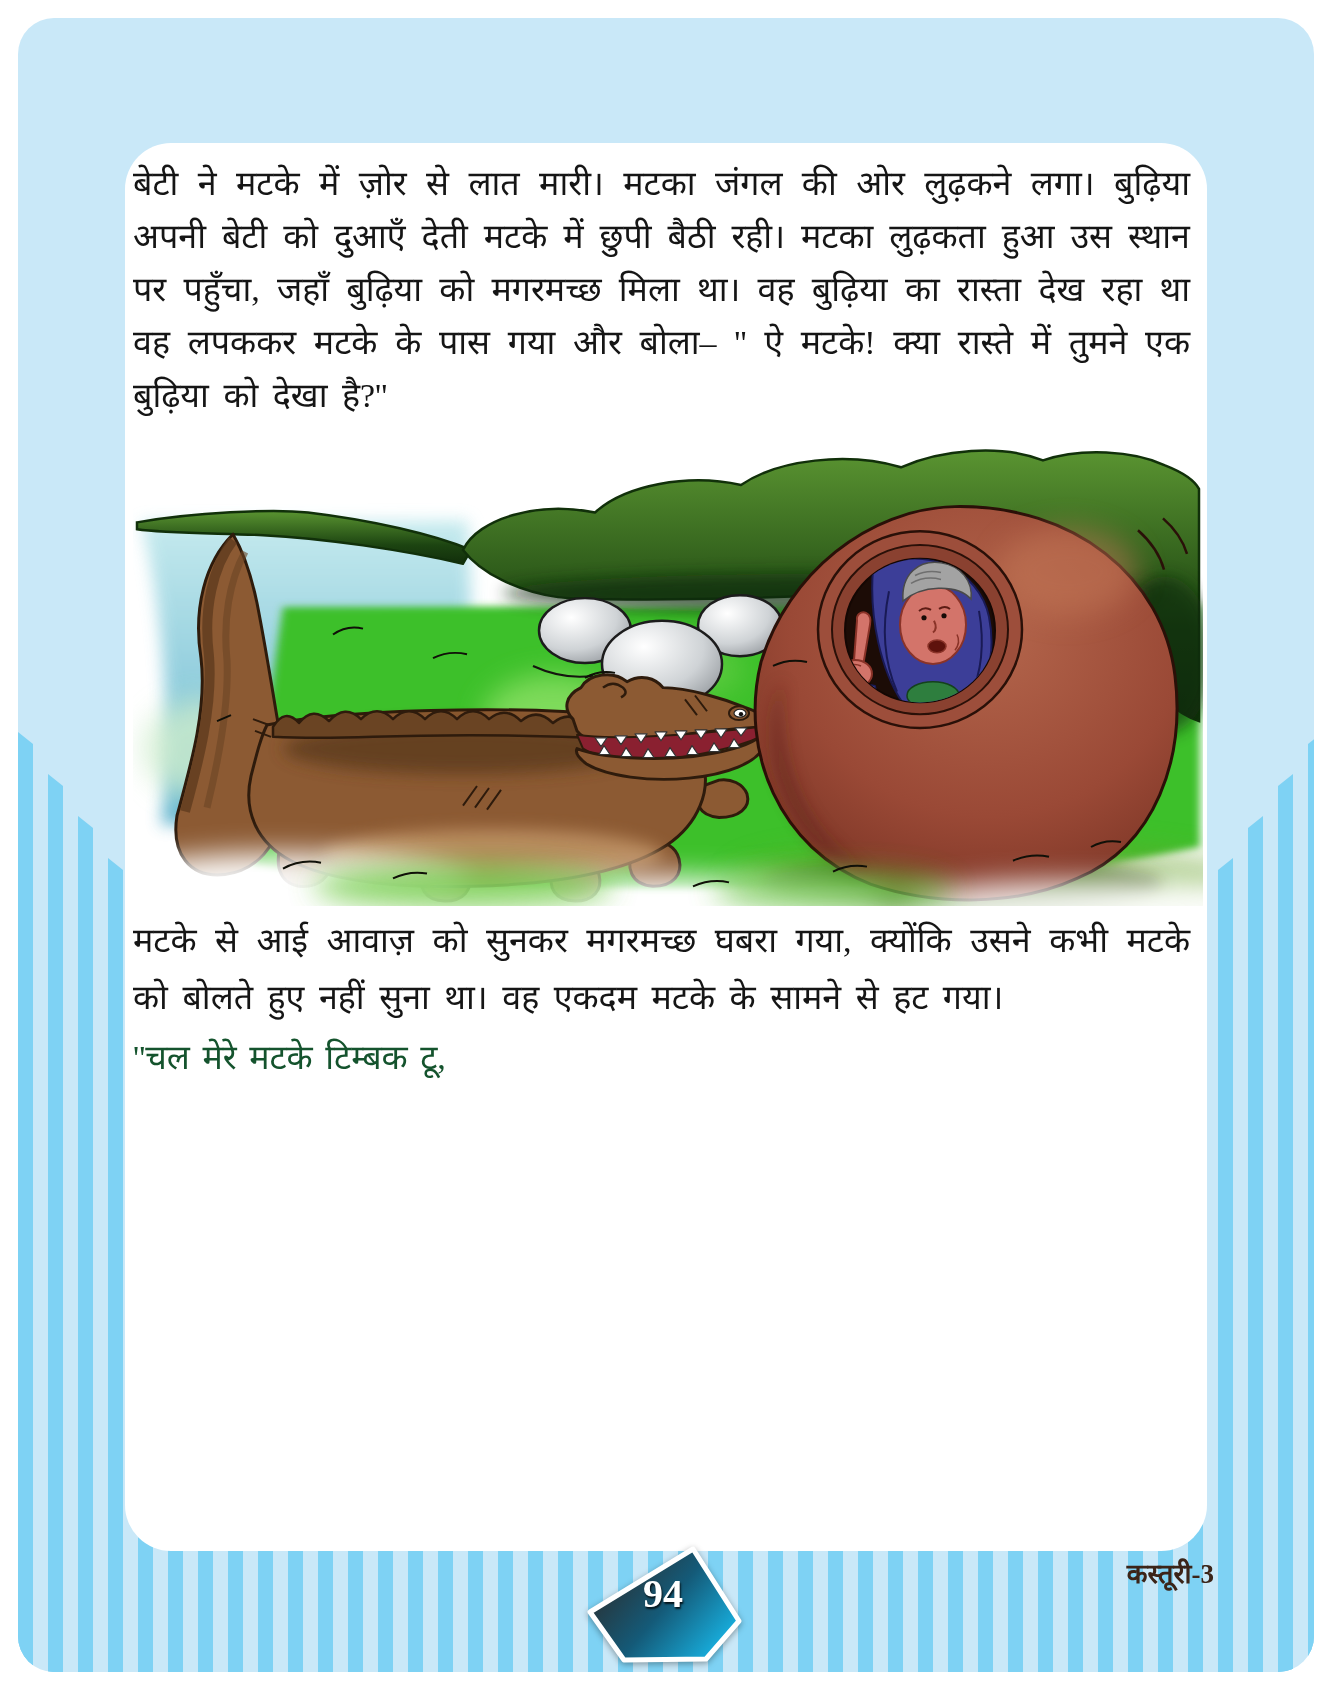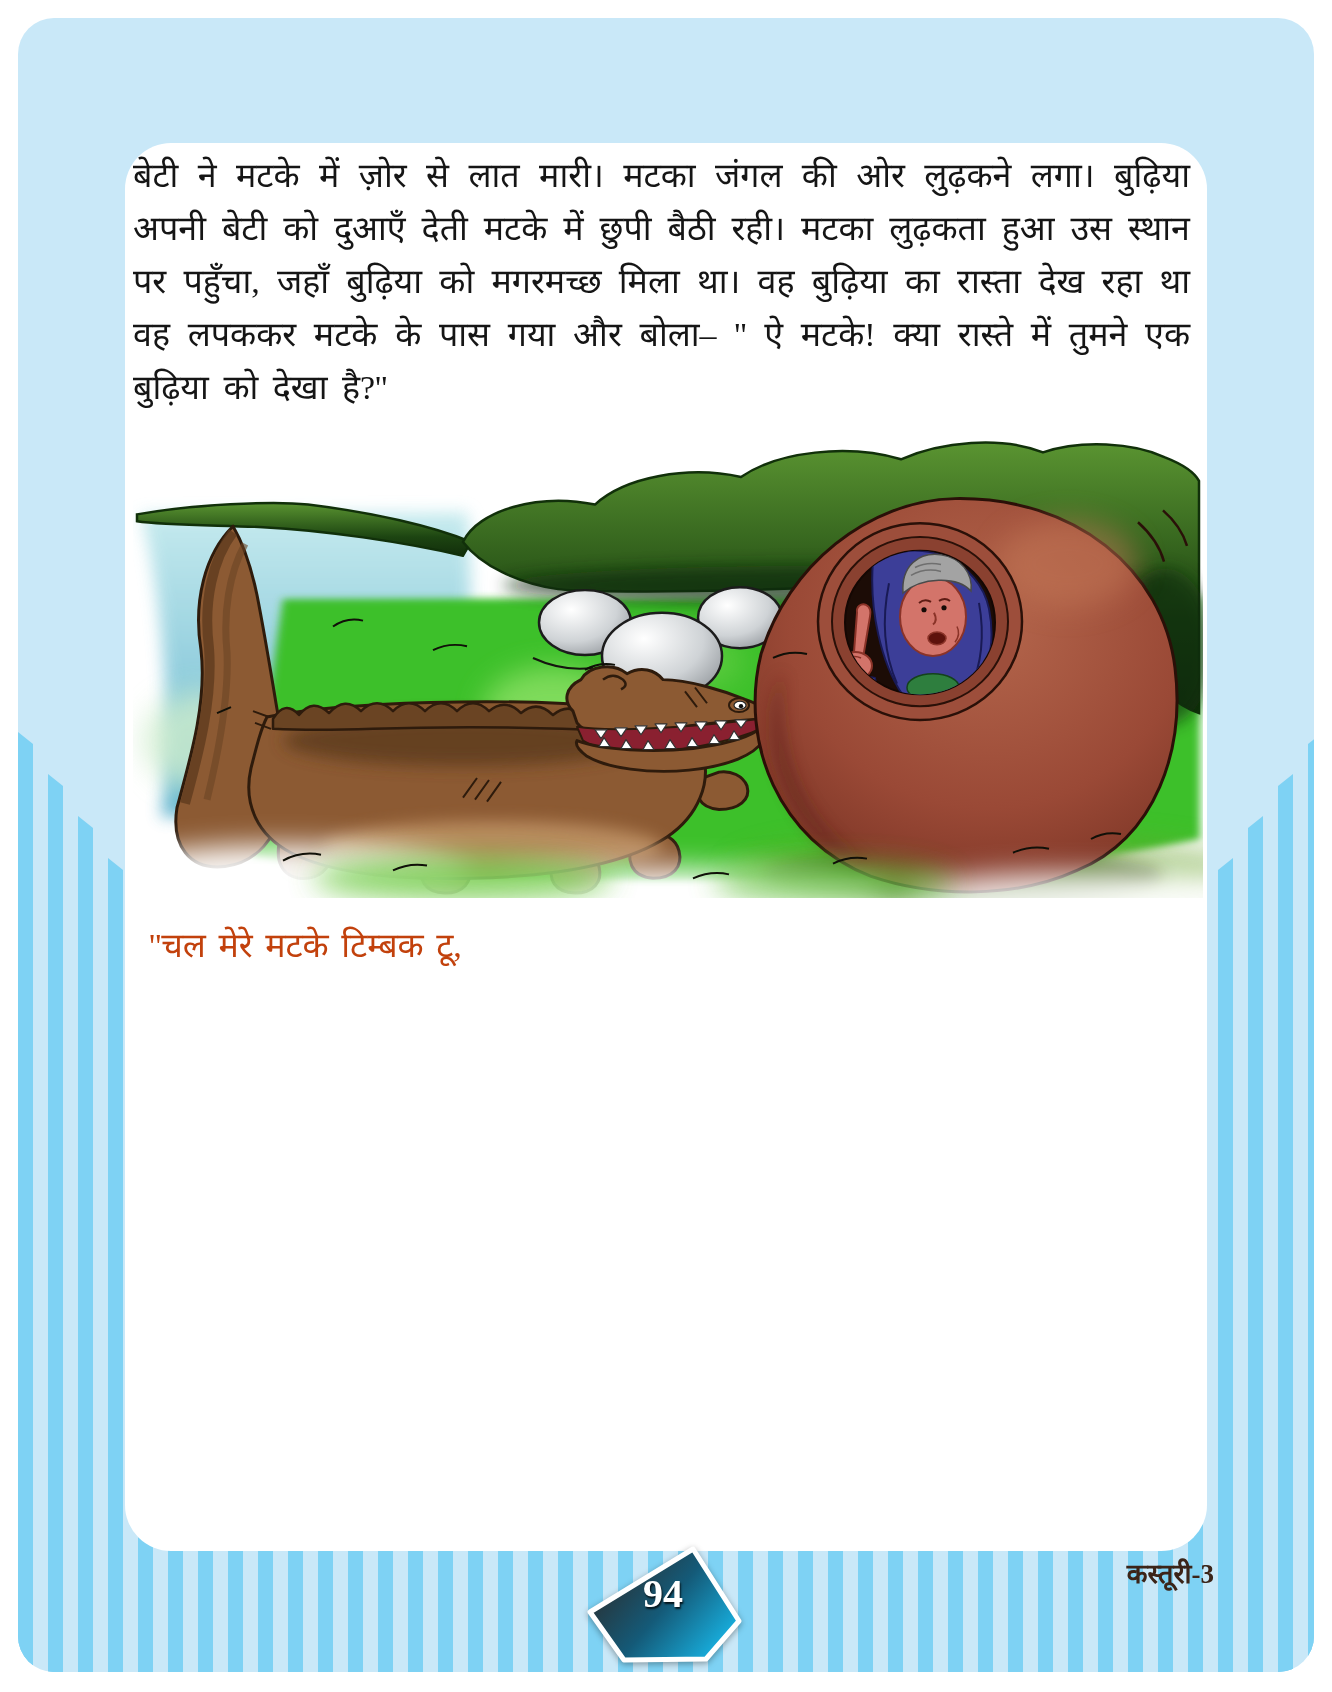--- a/index.html
+++ b/index.html
@@ -1,25 +1,25 @@
 <!DOCTYPE html>
 <html><head>
 <meta charset="utf-8">
 <style>
   html,body{margin:0;padding:0;background:#fff;}
   .page{position:relative;width:1332px;height:1692px;background:var(--page-bg,#fff);overflow:hidden;
         font-family:"Liberation Serif","DejaVu Sans",serif;}
   .bg-svg{position:absolute;left:0;top:0;}
   .card{position:absolute;left:125px;top:143px;width:1082px;height:1408px;background:#fff;
-        border-radius:46px;box-sizing:border-box;padding:6px 17px 0 8px;}
+        border-radius:46px;box-sizing:border-box;padding:14px 17px 0 8px;}
   .para{margin:0;font-size:34px;line-height:53px;color:#151515;text-align:justify;
         text-align-last:left;word-spacing:6px;}
   .para-b{margin:0;font-size:34px;line-height:57px;color:#151515;text-align:justify;
         text-align-last:left;word-spacing:6px;}
-  .verse{margin:16px;font-size:34px;line-height:64px;color:#c2410c;word-spacing:4px;}
+  .verse{margin:0;font-size:34px;line-height:64px;color:#14532d;word-spacing:4px;}
   .illustration{position:relative;width:1070px;height:482px;margin:2px 0 6px 0;}
   .badge{position:absolute;left:580px;top:1540px;width:170px;height:130px;}
   .badge svg{filter:drop-shadow(0 2px 3px rgba(0,0,0,.35));}
   .badge-num{position:absolute;left:0;top:30px;width:166px;text-align:center;
         font-size:40px;font-weight:bold;color:#fff;text-shadow:1px 2px 2px rgba(0,0,0,.8);
         font-family:"Liberation Serif",serif;}
   .book-label{position:absolute;right:118px;top:1554px;font-size:27px;font-weight:bold;
         color:#3b2418;font-family:"Liberation Serif","DejaVu Sans",serif;margin-left:36px;}
 </style>
 </head>
@@ -243,20 +243,21 @@
           <ellipse cx="700" cy="474" rx="120" ry="20" fill="#5bbf35" filter="url(#f14)" opacity=".7"></ellipse>
         </g>
         <g stroke="#101008" stroke-width="2" fill="none">
           <path d="M200,214 q14,-10 30,-6 M300,238 q16,-8 34,-4 M452,258 q14,-8 30,-5 M640,246 q16,-8 34,-4"></path>
           <path d="M150,452 q18,-10 38,-6 M260,462 q16,-8 34,-5 M560,470 q18,-8 36,-4 M700,455 q16,-8 34,-5"></path>
           <path d="M880,444 q18,-8 36,-4 M958,430 q14,-8 30,-5 M84,302 l14,-6"></path>
         </g>
       </svg>
     </div>
 
+    <p class="para-b">मटके से आई आवाज़ को सुनकर मगरमच्छ घबरा गया, क्योंकि उसने कभी मटके को बोलते हुए नहीं सुना था। वह एकदम मटके के सामने से हट गया।</p>
     <p class="verse">''चल मेरे मटके टिम्बक टू,</p>
   </div>
 
   <div class="badge">
     <svg width="170" height="130" viewBox="0 0 170 130">
       <defs>
         <linearGradient id="badgeG" x1="30" y1="15" x2="145" y2="112" gradientUnits="userSpaceOnUse">
           <stop offset="0" stop-color="#2c2c2c"></stop>
           <stop offset=".5" stop-color="#145a78"></stop>
           <stop offset="1" stop-color="#18b7e8"></stop>

